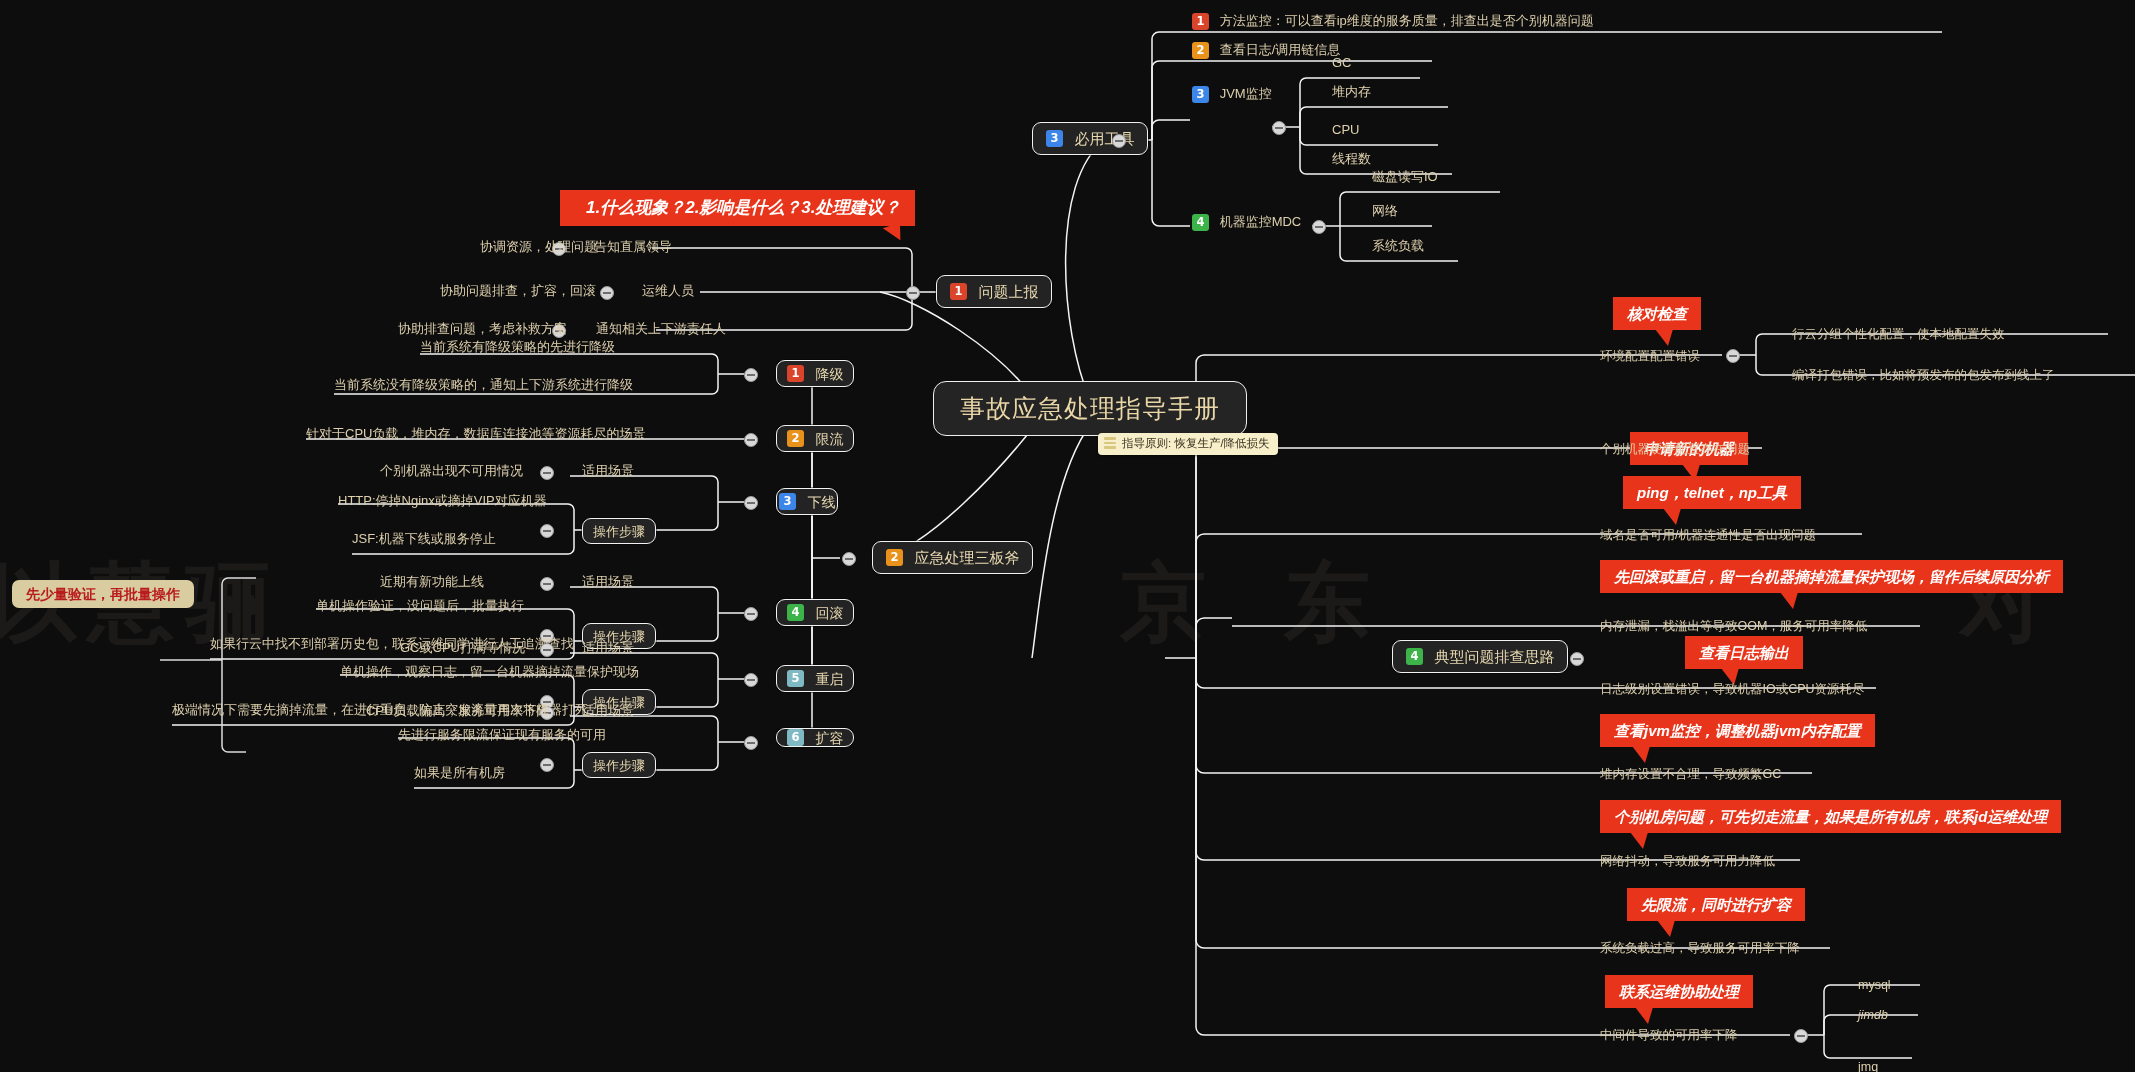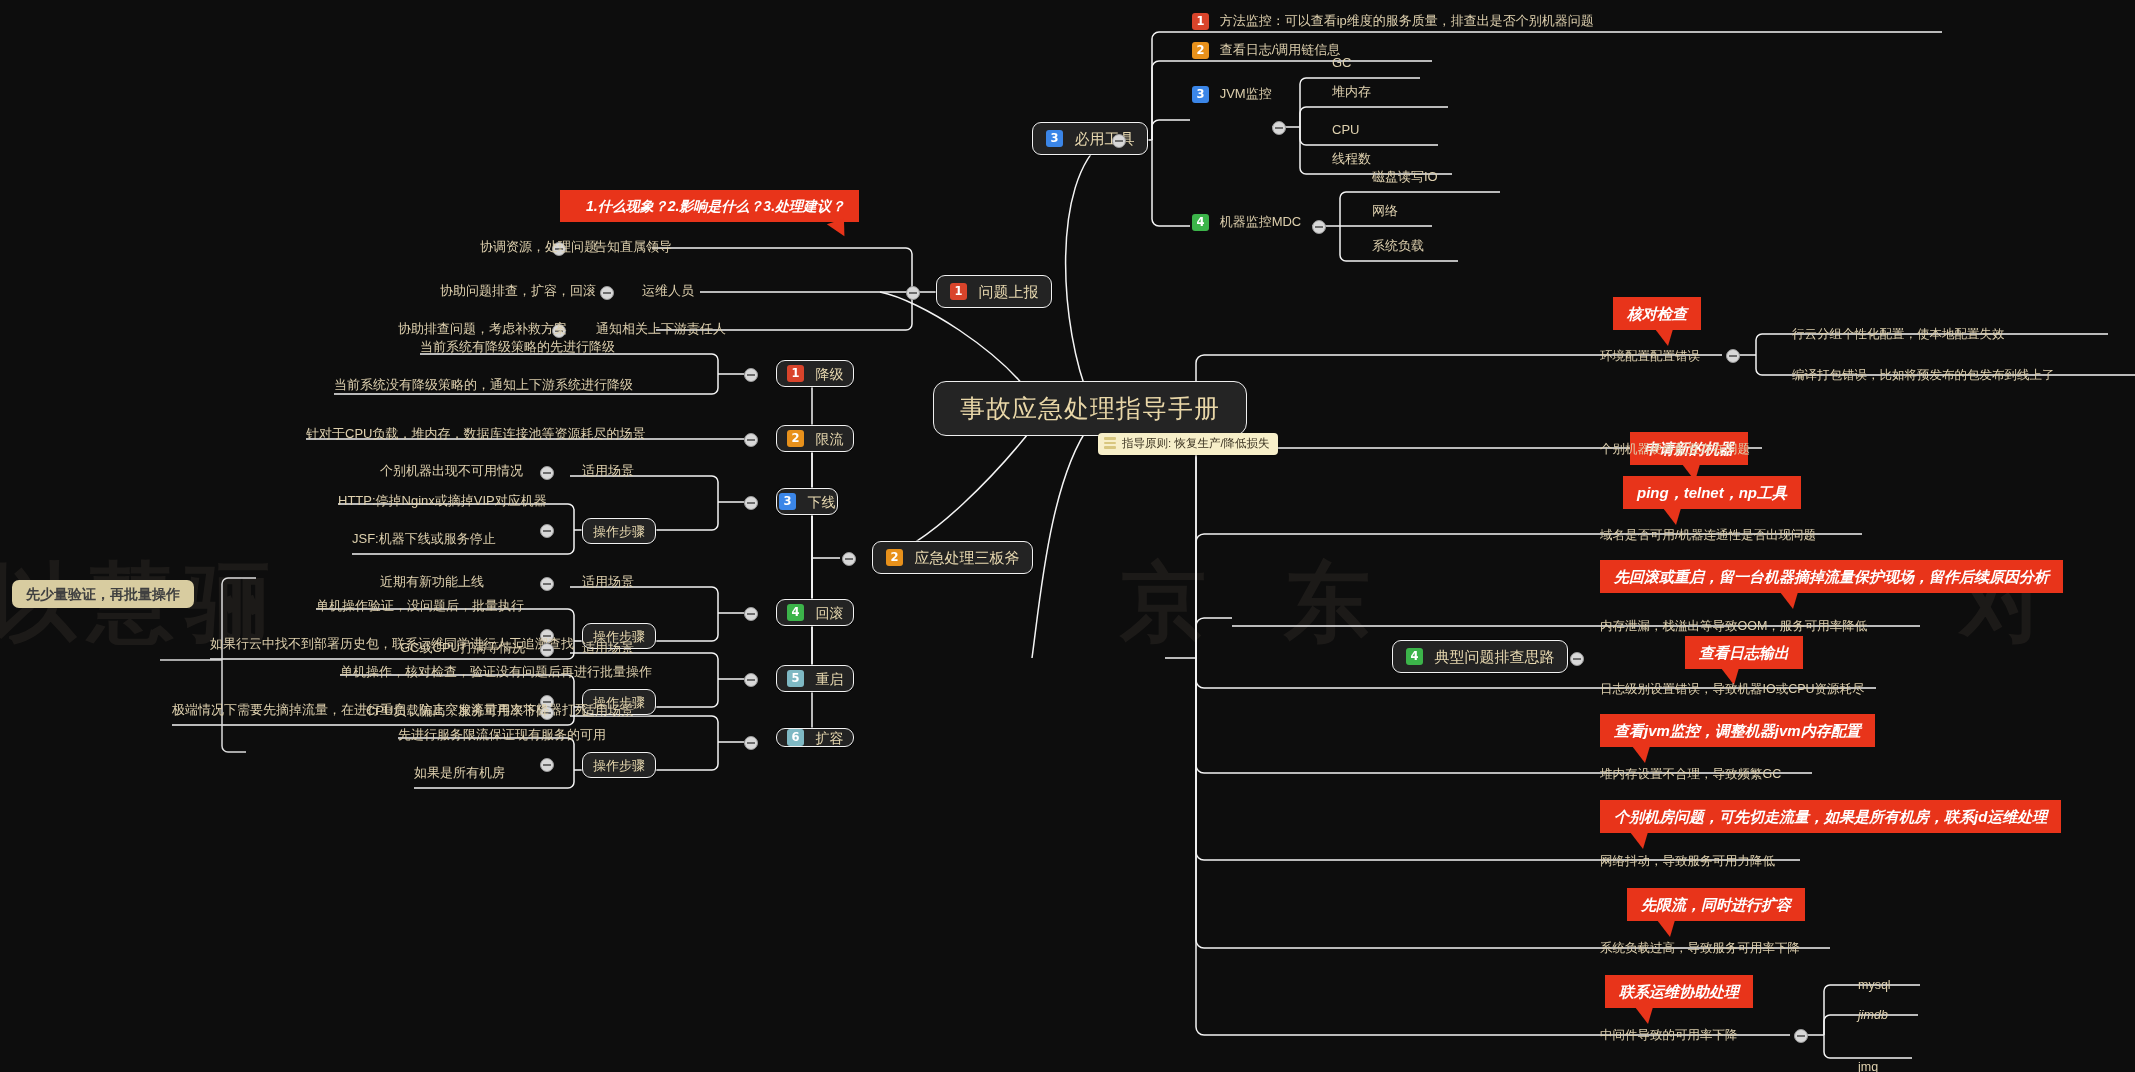--- a/index.html
+++ b/index.html
@@ -55,21 +55,21 @@
   .callout{
     position:absolute;background:#e8341a;color:#fff;
     font-style:italic;font-weight:bold;white-space:nowrap;
     padding:8px 14px;line-height:1.15;
   }
   .callout .tail{
     position:absolute;width:0;height:0;
     border-left:13px solid transparent;border-right:5px solid transparent;
     border-top:17px solid #e8341a;
   }
-  .callout.big{font-size:14px;padding-left:26px;}
+  .callout.big{font-size:17px;padding-left:26px;}
   .callout.mid{font-size:15px;}
 
   
   .dot{
     position:absolute;width:12px;height:12px;border-radius:50%;
     background:#d8d8d8;border:1px solid #9a9a9a;
   }
   .dot:after{content:"";position:absolute;left:2px;top:5px;width:8px;height:1.6px;background:#6d6d6d;}
 </style>
 </head>
@@ -333,21 +333,21 @@
   </div>
   <div class="dot" style="left:540px;top:643px;"></div>
   <div class="node leaf" style="left:400px;top:641px;">
     <span>GC或CPU打满等情况</span>
   </div>
   <div class="node boxed" style="left:582px;top:689px;padding:4px 10px;">
     <span class="txt" style="font-size:13px">操作步骤</span>
   </div>
   <div class="dot" style="left:540px;top:695px;"></div>
   <div class="node leaf" style="left:340px;top:665px;">
-    <span>单机操作，核对检查，验证没有问题后再进行批量操作</span>
+    <span>单机操作，观察日志，留一台机器摘掉流量保护现场</span>
   </div>
   <div class="node leaf" style="left:172px;top:703px;">
     <span>极端情况下需要先摘掉流量，在进行重启，防止突发流量再次将机器打死</span>
   </div>
 
   <div class="node boxed" style="left:776px;top:728px;padding:0 10px;">
     <span class="chip c6">6</span>
     <span class="txt" style="font-size:14px">扩容</span>
   </div>
   <div class="dot" style="left:744px;top:736px;"></div>
@@ -362,21 +362,21 @@
     <span class="txt" style="font-size:13px">操作步骤</span>
   </div>
   <div class="dot" style="left:540px;top:758px;"></div>
   <div class="node leaf" style="left:398px;top:728px;">
     <span>先进行服务限流保证现有服务的可用</span>
   </div>
   <div class="node leaf" style="left:414px;top:766px;">
     <span>如果是所有机房</span>
   </div>
 
-  <div class="node" style="left:12px;top:580px;background:#d8ccA0;color:#404040;border-radius:7px;padding:7px 14px;font-size:14px;font-weight:bold;">
+  <div class="node" style="left:12px;top:580px;background:#d8ccA0;color:#b91c1c;border-radius:7px;padding:7px 14px;font-size:14px;font-weight:bold;">
     <span>先少量验证，再批量操作</span>
   </div>
 
   <div class="node boxed" style="left:1032px;top:122px;">
     <span class="chip c3">3</span>
     <span class="txt" style="font-size:15px">必用工具</span>
   </div>
   <div class="dot" style="left:1112px;top:134px;"></div>
 
   <div class="node leaf" style="left:1192px;top:13px;">

